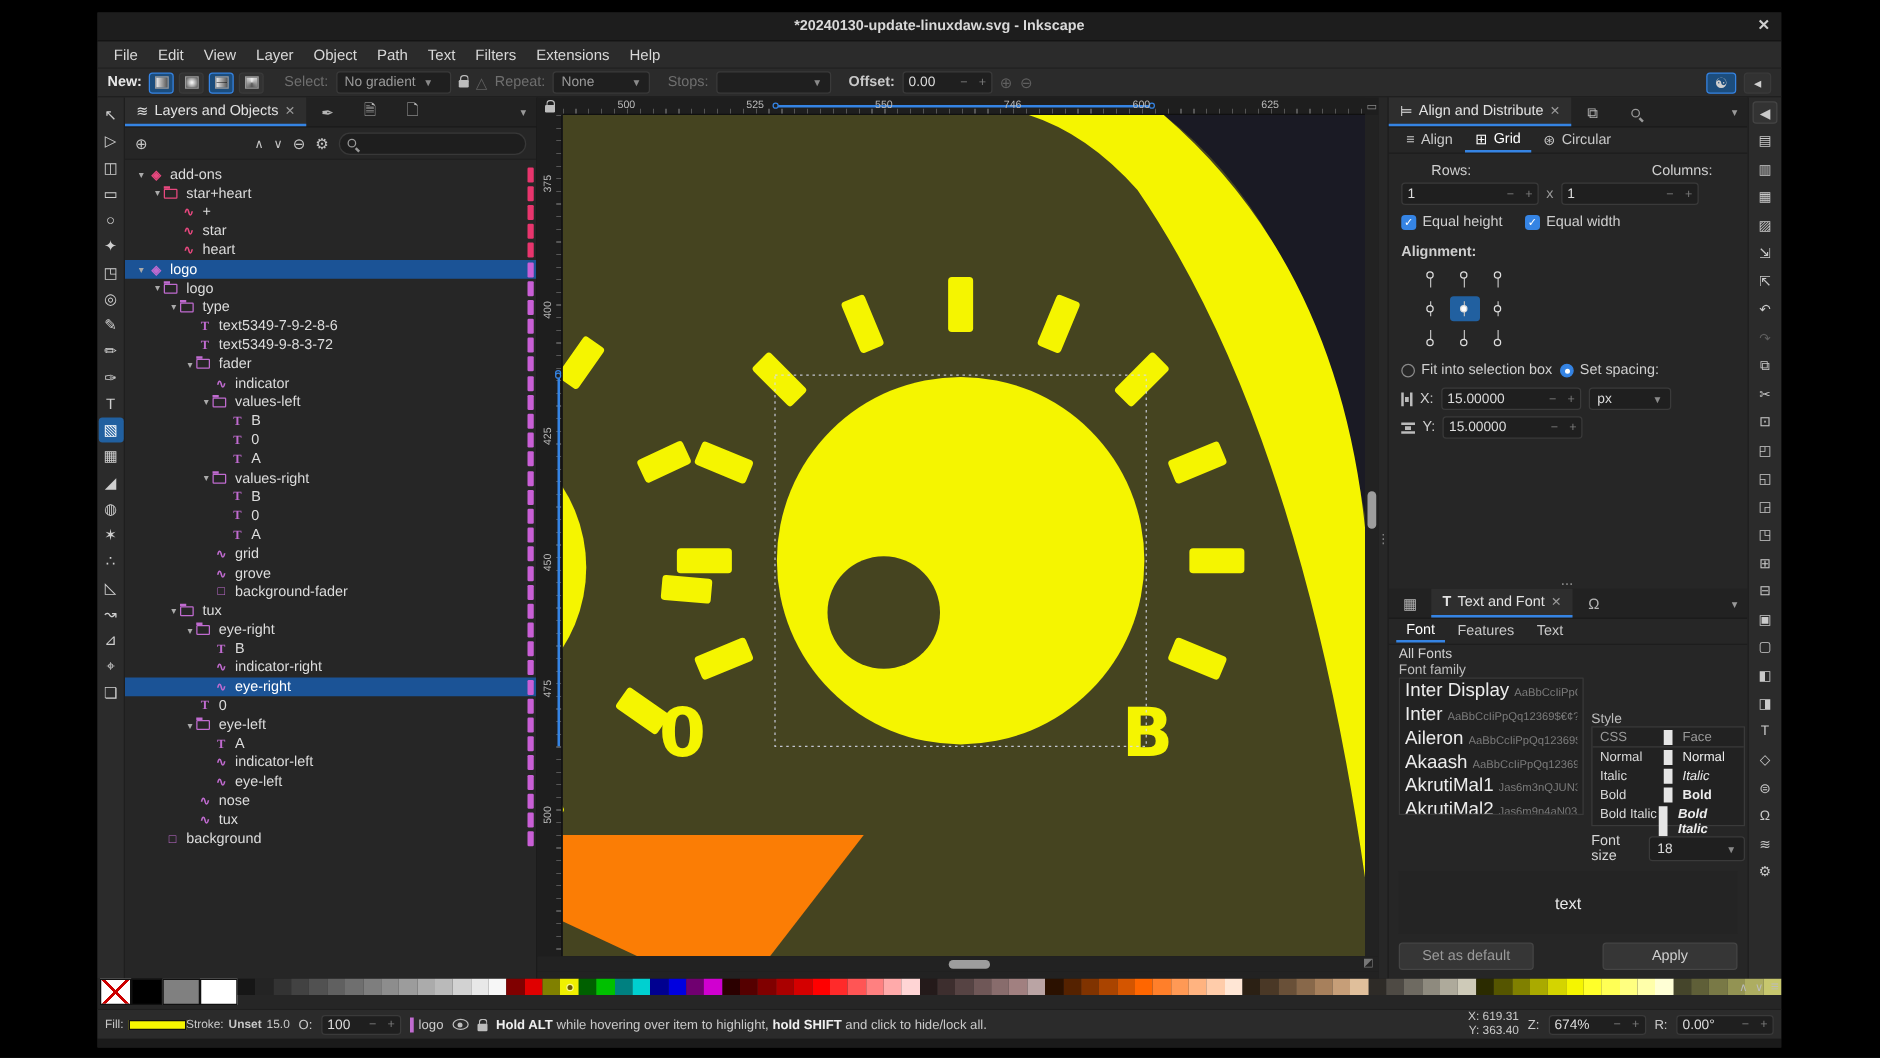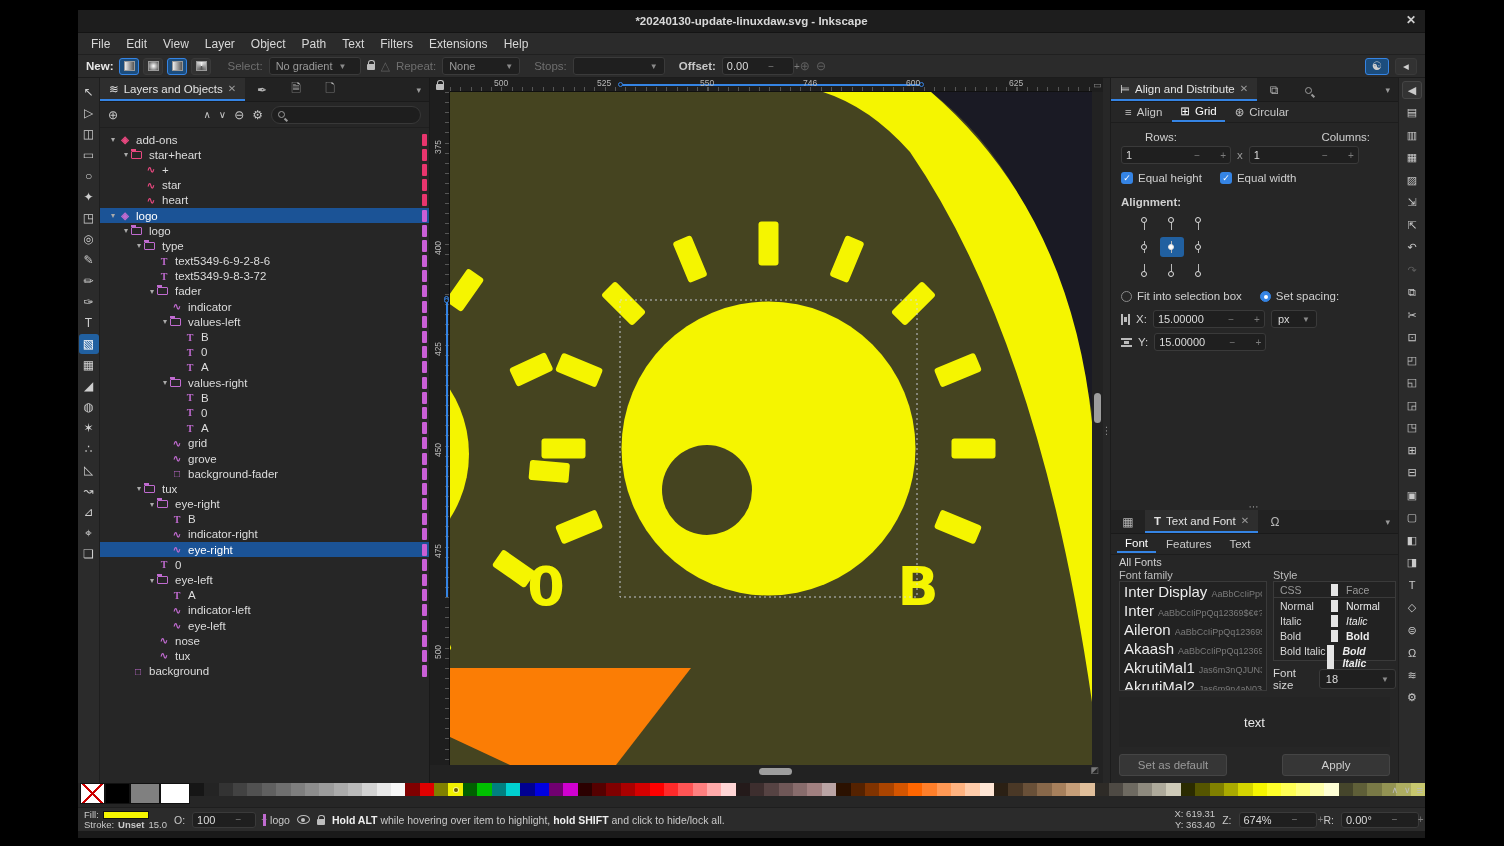--- a/index.html
+++ b/index.html
@@ -24,21 +24,21 @@
   .gbtn .gi { width:11px; height:10px; border:1px solid #9a9a9a; }
   .gbtn.on { background:#1c4d7d; border-color:#3584e4; }
   .gi.lin { background:linear-gradient(90deg,#eee,#555);}
   .gi.rad { background:radial-gradient(circle at 50% 50%, #eee 10%, #555);}
   .gi.mesh { background:linear-gradient(90deg,#eee,#555),linear-gradient(#0000 45%,#888 45% 55%,#0000 55%); background-blend-mode:multiply;}
   .gi.con { background:conic-gradient(#eee,#555,#eee);}
   .drop { height:18px; background:#1f1f1f; border:1px solid #3a3a3a; border-radius:3px; display:flex;
     align-items:center; gap:6px; padding:0 6px; font-size:11px; color:#9a9a9a;}
   .drop .car{ font-size:8px; color:#8a8a8a;}
   .spin { height:18px; background:#1f1f1f; border:1px solid #3a3a3a; border-radius:3px; display:flex;
-    align-items:center; font-size:11px; color:#dcdcdc; padding:0 4px; gap:20px;}
+    align-items:center; font-size:11px; color:#dcdcdc; padding:0 4px; gap:9px;}
   .spin .pm { color:#7c7c7c; font-size:10px; }
   .roundb { color:#5f5f5f; font-size:12px; }
 
   
   .main { display:flex; height:705px; }
   .toolbox { width:22px; background:#2b2b2b; border-right:1px solid #1e1e1e; display:flex; flex-direction:column;
     align-items:center; padding-top:4px; gap:1px;}
   .tool { width:20px; height:20px; display:flex; align-items:center; justify-content:center; font-size:12px;
     color:#cfcfcf; border-radius:3px;}
   .tool.sel { background:#2160a0; color:#fff; }
@@ -124,21 +124,21 @@
     background:linear-gradient(#0000 30%, #bbb 30% 70%, #0000 70%); background-size:3px 100%; background-position:center; background-repeat:no-repeat;}
   .hbars { width:11px; height:9px; border-top:2px solid #bbb; border-bottom:2px solid #bbb; flex:none;
     background:linear-gradient(90deg,#0000 30%, #bbb 30% 70%, #0000 70%); background-size:100% 3px; background-position:center; background-repeat:no-repeat;}
 
   
   .fontcols { display:flex; gap:6px; padding:0 8px;}
   .flist { width:148px; height:110px; border:1px solid #3a3a3a; background:#222; overflow:hidden;}
   .frow { display:flex; align-items:baseline; gap:4px; padding:1px 4px; white-space:nowrap;}
   .frow .fname { font-size:15px; font-weight:normal; color:#ececec;}
   .frow .fprev { font-size:9px; color:#7b7b7b; overflow:hidden;}
-  .stylebox { flex:1; display:flex; flex-direction:column;}
+  .stylebox { flex:1; display:flex; flex-direction:column;margin-top:39px;}
   .stable { border:1px solid #3a3a3a; background:#222; height:80px; font-size:10.5px;}
   .strow { display:flex; padding:1.5px 6px;}
   .strow .c1 { width:58px; border-right:7px solid #e5e5e5; color:#d9d9d9;}
   .strow .c2 { padding-left:8px; color:#ececec;}
   .strow.head { color:#9a9a9a; border-bottom:1px solid #3a3a3a;}
   .strow.head .c1,.strow.head .c2 { color:#9a9a9a;}
   .it { font-style:italic;} .bd{ font-weight:bold;}
   .fsize { display:flex; align-items:center; gap:8px; margin-top:6px; font-size:11.5px;}
   .preview { height:50px; margin:6px 8px 0 8px; background:#242424; display:flex; align-items:center;
     justify-content:center; color:#e8e8e8; font-size:13px;}
@@ -156,21 +156,21 @@
   .bigsw { width:25px; height:21px; border:1px solid #111; flex:none;}
   .bigsw.none { background:
       linear-gradient(45deg, #0000 46%, #c00 46% 54%, #0000 54%),
       linear-gradient(-45deg, #0000 46%, #c00 46% 54%, #0000 54%), #fff;}
   .sw { height:13px; flex:1 1 0; max-width:15px; position:relative;}
   .sw.cur::after { content:""; position:absolute; left:50%; top:50%; width:4px; height:4px; margin:-2px 0 0 -2px;
     border-radius:50%; background:#6b5900; box-shadow:0 0 0 1px #fff8;}
   .palctl { position:absolute; right:2px; top:0; display:flex; gap:6px; align-items:center; color:#bbb; height:14px; font-size:9px;}
   .sbar { height:24px; background:#2b2b2b; border-top:1px solid #1e1e1e; display:flex; align-items:center;
     gap:7px; padding:0 6px; font-size:10.5px; color:#c9c9c9;}
-  .fs2 { display:flex; flex-direction:column; justify-content:center; line-height:10px; font-size:9.5px;}
+  .fs2 { display:flex; flex-direction:row; justify-content:center; line-height:10px; font-size:9.5px;}
   .fs2 .r { display:flex; align-items:center; gap:4px;}
   .fillsw { width:46px; height:8px; background:var(--c-yellow); border:1px solid #111;}
   .eye { width:13px; height:9px; border:1.3px solid #bdbdbd; border-radius:50%; position:relative;}
   .eye::after { content:""; position:absolute; left:3.5px; top:1.5px; width:4px; height:4px; border-radius:50%; background:#bdbdbd;}
   .lock { width:8px; height:6px; background:#bdbdbd; border-radius:1px; position:relative; margin-top:4px;}
   .lock::before { content:""; position:absolute; left:1px; top:-4px; width:5px; height:4px;
     border:1.3px solid #bdbdbd; border-bottom:none; border-radius:3px 3px 0 0;}
   .msg b { color:#efefef;text-align:right;}
   .xy { margin-left:auto; text-align:right; line-height:10.5px; font-size:9.5px; color:#c9c9c9;}
   .filler { height:7px; background:#1a1a1a;}
@@ -343,21 +343,21 @@
           </div>
           <div class="trow" style="padding-left: 34px;">
             <span class="exp">▾</span>
             <span class="tico fold purp"></span>
             <span>type</span>
             <span class="strip" style="background: rgb(201, 95, 214);"></span>
           </div>
           <div class="trow" style="padding-left: 47px;">
             <span class="exp"></span>
             <span class="tico purp" style="font-family: &quot;Liberation Serif&quot;, serif;">T</span>
-            <span>text5349-6-9-2-8-6</span>
+            <span>text5349-7-9-2-8-6</span>
             <span class="strip" style="background: rgb(201, 95, 214);"></span>
           </div>
           <div class="trow" style="padding-left: 47px;">
             <span class="exp"></span>
             <span class="tico purp" style="font-family: &quot;Liberation Serif&quot;, serif;">T</span>
             <span>text5349-9-8-3-72</span>
             <span class="strip" style="background: rgb(201, 95, 214);"></span>
           </div>
           <div class="trow" style="padding-left: 47px;">
             <span class="exp">▾</span>
@@ -692,39 +692,39 @@
                 <span class="anch r2">
                   <b></b>
                 </span>
               </div>
               <div class="acell">
                 <span class="anch r2">
                   <b></b>
                 </span>
               </div>
             </div>
-          <div class="rowflex" style="gap:18px">
+          <div class="rowflex" style="gap:6px">
             <span class="rowflex" style="gap:5px">
               <span class="radio"></span>
                 <span>Fit into selection box</span>
               </span>
             <span class="rowflex" style="gap:5px">
               <span class="radio on"></span>
                 <span>Set spacing:</span>
               </span>
           </div>
           <div class="rowflex" style="margin-top:8px">
             <span class="vbars"></span>
             <span>X:</span>
             <span class="spin" style="width:112px">
               <span>15.00000</span>
                 <span class="pm" style="margin-left:auto">−</span>
                 <span class="pm">+</span>
               </span>
-            <span class="drop" style="width:46px">
+            <span class="drop" style="width:66px">
               <span style="color:#dcdcdc">px</span>
                 <span class="car" style="margin-left:auto">▼</span>
               </span>
           </div>
           <div class="rowflex" style="margin-top:5px">
             <span class="hbars"></span>
             <span>Y:</span>
             <span class="spin" style="width:112px">
               <span>15.00000</span>
                 <span class="pm" style="margin-left:auto">−</span>

